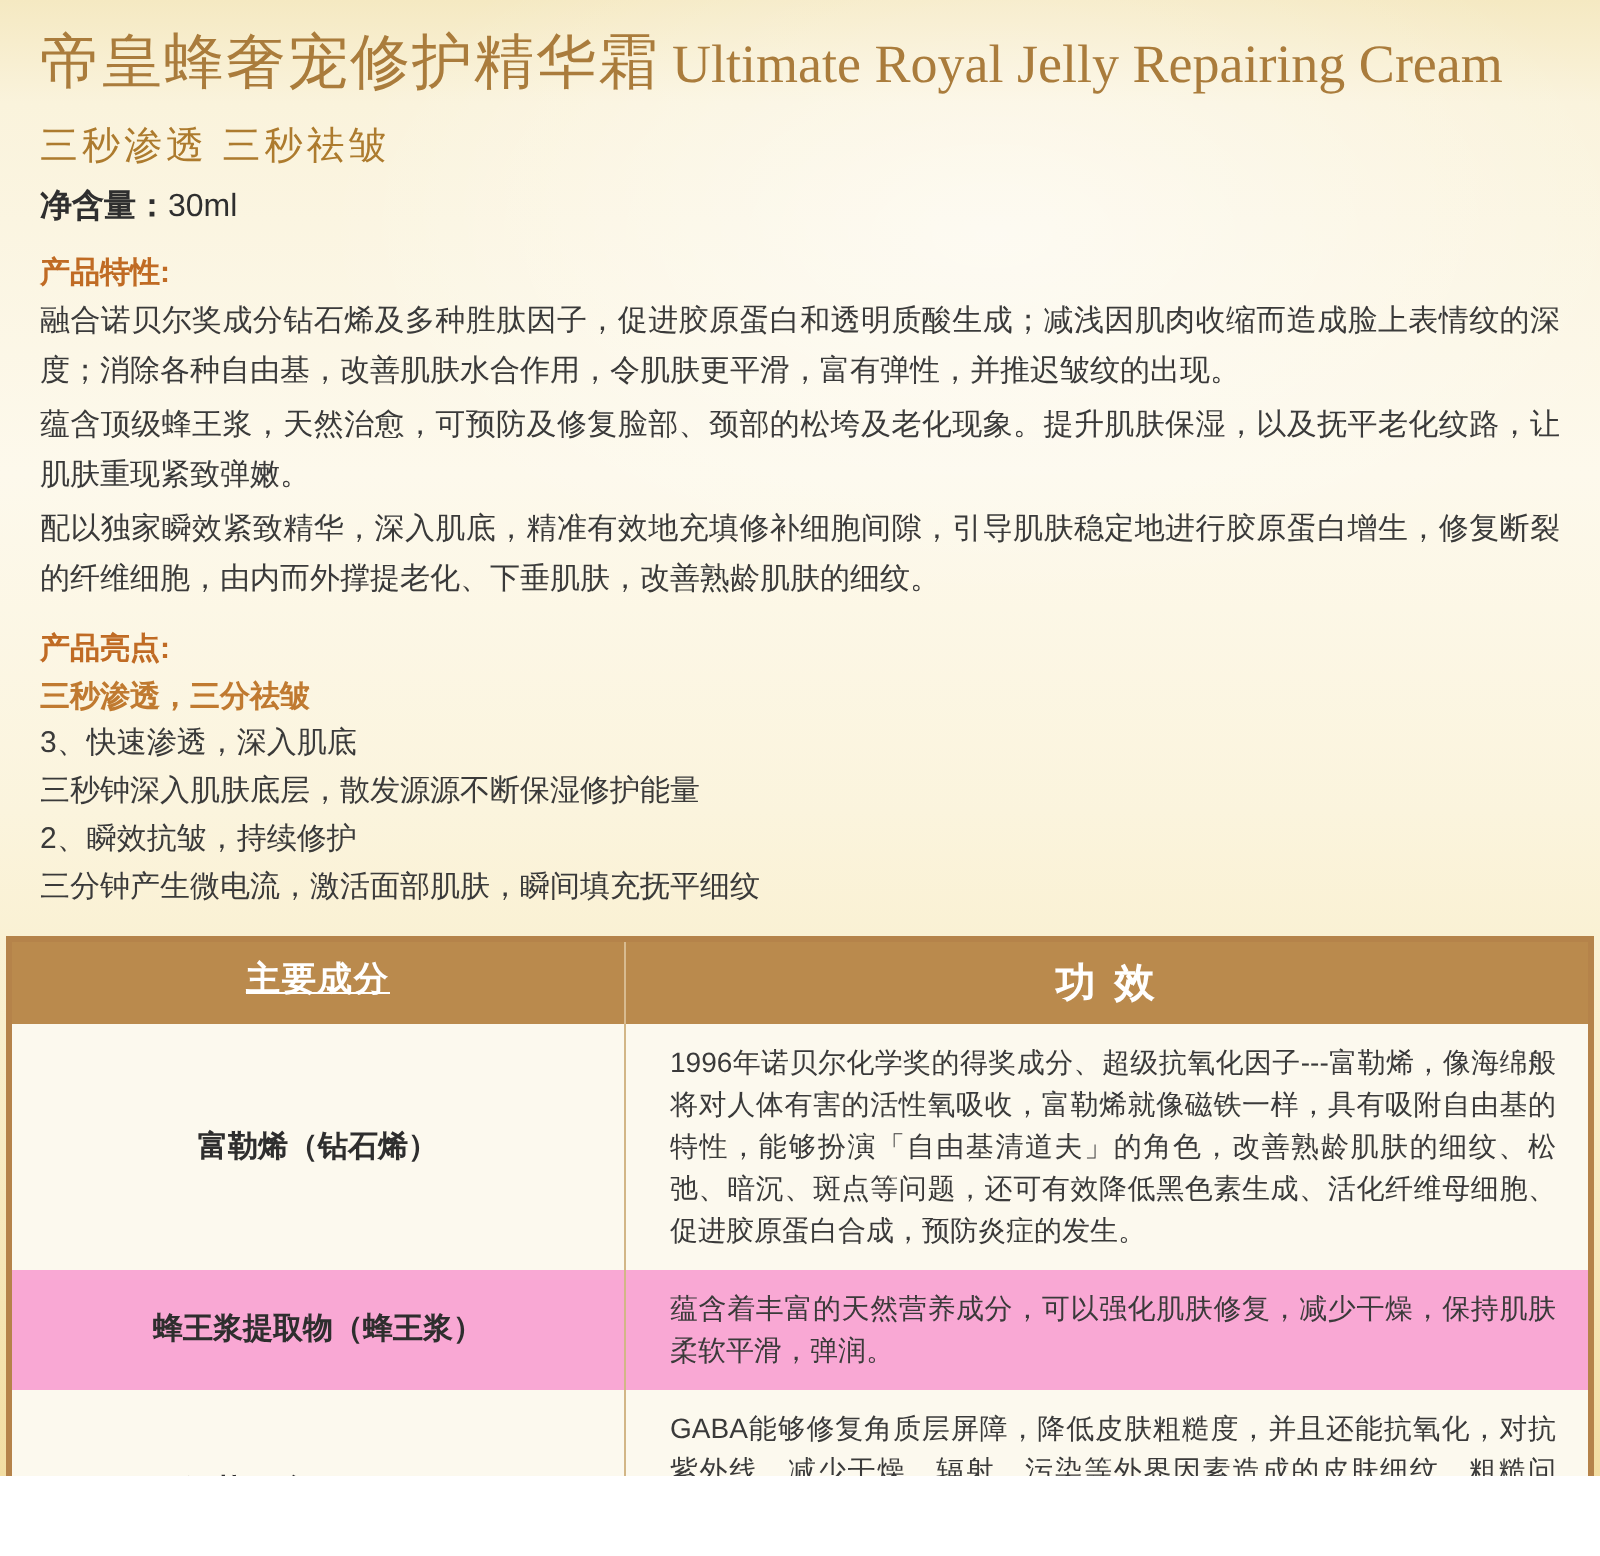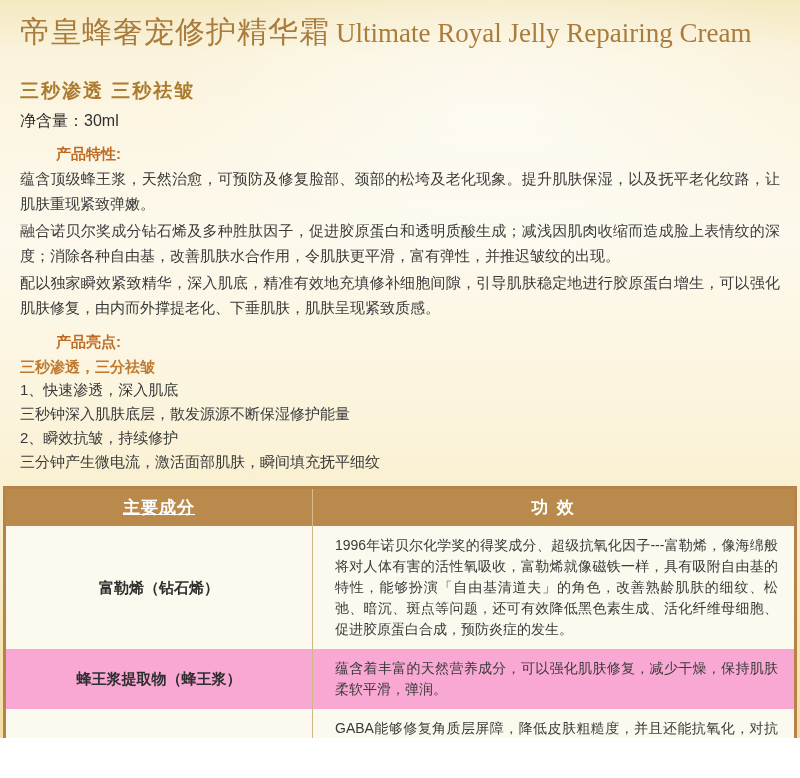--- a/index.html
+++ b/index.html
@@ -18,42 +18,42 @@
   .header { padding:12px 20px 0 20px; }
   .title-line { line-height:40px; white-space:nowrap; }
   .title-zh {
     font-family:"DejaVu Serif","Liberation Serif",serif;
     font-size:30px; color:#aa7c3c; letter-spacing:1px;
   }
   .title-en {
     font-family:"Liberation Serif","DejaVu Serif",serif;
     font-size:27px; color:#aa7c3c; margin-left:6px;
   }
-  .subtitle { margin-top:21px; font-size:19px; font-weight:bold; color:#ad7b2e; letter-spacing:2px; }
+  .subtitle { margin-top:3px; font-size:19px; font-weight:normal; color:#ad7b2e; letter-spacing:2px; }
   .net-line { margin-top:7px; font-size:16px; color:#2f2f2f; }
-  .net-label { font-weight:normal; }
+  .net-label { font-weight:bold; }
   .section { padding:0 20px; }
-  .sec-heading { margin-top:13px; font-size:15px; font-weight:bold; color:#c06b24;margin-left:36px; }
+  .sec-heading { margin-top:13px; font-size:15px; font-weight:bold; color:#c06b24; }
   p.body { margin:2px 0 0 0; font-size:15px; line-height:25px; color:#3a3a3a; text-align:justify; }
   .sub-orange { margin-top:3px; font-size:15px; line-height:23px; font-weight:bold; color:#c07a30; }
   p.hl { margin:0; font-size:15px; line-height:24px; color:#3a3a3a; }
 
   .itable {
     margin:12px 3px 0 3px;
     border:3px solid #b5834a;
     background:#fcf9ee;
   }
   .thead { display:flex; background:#ba8a4d; color:#ffffff; }
   .th-left {
     width:307px; box-sizing:border-box; text-align:center;
     font-size:17px; font-weight:bold; padding:7px 0; letter-spacing:1px;
     border-right:1px solid rgba(252,246,226,0.45);
     text-decoration:underline;
   }
-  .th-right { flex:1; text-align:center; font-size:17px; font-weight:bold; padding:7px 0; letter-spacing:2px; }
+  .th-right { flex:1; text-align:center; font-size:20px; font-weight:bold; padding:7px 0; letter-spacing:2px; }
   .trow { display:flex; background:#fcf9ee; }
   .trow.alt { background:#f9a8d4; }
   .cell-ing {
     width:307px; box-sizing:border-box; flex-shrink:0;
     display:flex; align-items:center; justify-content:center;
     text-align:center; font-size:15px; font-weight:bold; line-height:22px;
     color:#2e2e2e; padding:10px 10px; white-space:pre-line;
     border-right:1px solid #d2b686;
   }
   .cell-eff {
@@ -72,29 +72,29 @@
       <span class="title-zh">帝皇蜂奢宠修护精华霜</span><span class="title-en">Ultimate Royal Jelly Repairing Cream</span>
     </div>
     <div class="subtitle">三秒渗透 三秒祛皱</div>
     <div class="net-line">
       <span class="net-label">净含量：</span><span>30ml</span>
     </div>
   </div>
 
   <div class="section">
     <div class="sec-heading">产品特性:</div>
+    <p class="body">融合诺贝尔奖成分钻石烯及多种胜肽因子，促进胶原蛋白和透明质酸生成；减浅因肌肉收缩而造成脸上表情纹的深度；消除各种自由基，改善肌肤水合作用，令肌肤更平滑，富有弹性，并推迟皱纹的出现。</p>
     <p class="body">蕴含顶级蜂王浆，天然治愈，可预防及修复脸部、颈部的松垮及老化现象。提升肌肤保湿，以及抚平老化纹路，让肌肤重现紧致弹嫩。</p>
-    <p class="body">融合诺贝尔奖成分钻石烯及多种胜肽因子，促进胶原蛋白和透明质酸生成；减浅因肌肉收缩而造成脸上表情纹的深度；消除各种自由基，改善肌肤水合作用，令肌肤更平滑，富有弹性，并推迟皱纹的出现。</p>
-    <p class="body">配以独家瞬效紧致精华，深入肌底，精准有效地充填修补细胞间隙，引导肌肤稳定地进行胶原蛋白增生，可以强化肌肤修复，由内而外撑提老化、下垂肌肤，肌肤呈现紧致质感。</p>
+    <p class="body">配以独家瞬效紧致精华，深入肌底，精准有效地充填修补细胞间隙，引导肌肤稳定地进行胶原蛋白增生，修复断裂的纤维细胞，由内而外撑提老化、下垂肌肤，改善熟龄肌肤的细纹。</p>
   </div>
 
   <div class="section">
     <div class="sec-heading">产品亮点:</div>
     <div class="sub-orange">三秒渗透，三分祛皱</div>
-    <p class="hl">1、快速渗透，深入肌底</p>
+    <p class="hl">3、快速渗透，深入肌底</p>
     <p class="hl">三秒钟深入肌肤底层，散发源源不断保湿修护能量</p>
     <p class="hl">2、瞬效抗皱，持续修护</p>
     <p class="hl">三分钟产生微电流，激活面部肌肤，瞬间填充抚平细纹</p>
   </div>
 
   <div class="itable">
     <div class="thead">
       <div class="th-left">主要成分</div>
       <div class="th-right">功 效</div>
     </div>

